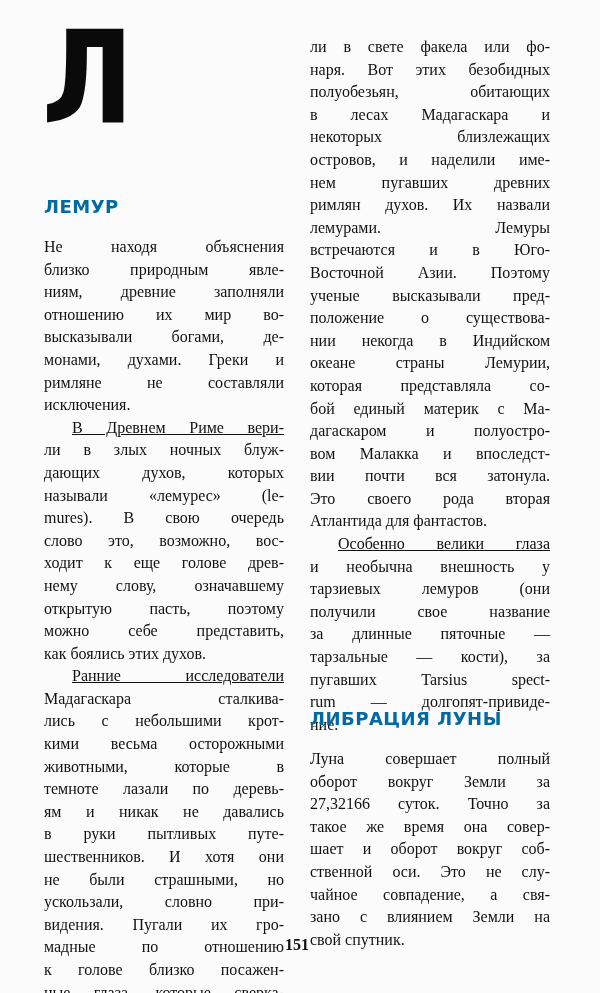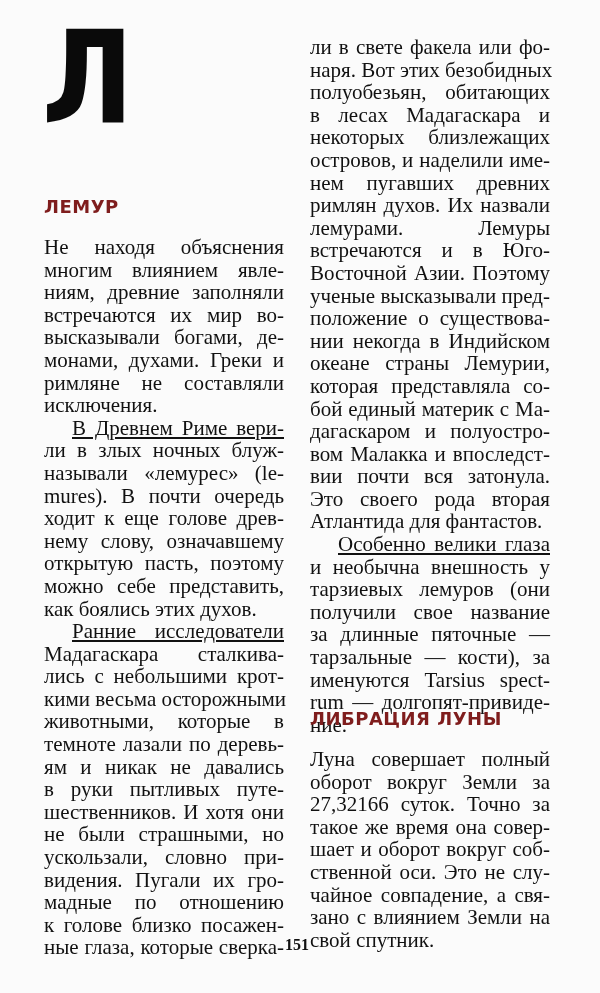--- a/index.html
+++ b/index.html
@@ -9,54 +9,56 @@
   }
   .big-letter {
     position: absolute; left: 42px; top: 14px;
     font-family: "DejaVu Sans", sans-serif; font-weight: bold;
     font-size: 128px; line-height: 128px; color: #0a0a0a;
     transform: scaleX(0.86); transform-origin: left top;
   }
   .heading {
     position: absolute;
     font-family: "DejaVu Sans", sans-serif; font-weight: bold;
-    font-size: 18px; letter-spacing: 0.5px; color: #7f1d1d;
+    font-size: 18px; letter-spacing: 0.5px; color: #0369a1;
   }
   .col {
     position: absolute; width: 240px;
-    font-size: 21px; line-height: 22.6px;
+    font-size: 16px; line-height: 22.6px;
   }
   .line { display: block; white-space: nowrap; text-align: justify; text-align-last: justify; height: 22.6px; }
   .line.last { text-align-last: left; }
   .line.indent { padding-left: 28px; text-decoration: underline; }
   .page-number {
     position: absolute; left: 285px; top: 936px;
     font-weight: bold; font-size: 16px; color: #111;
   }
 </style>
 </head>
 <body>
 
 <div class="big-letter">Л</div>
 
 <div class="heading" style="left:44px; top:196px;">ЛЕМУР</div>
 
 <div class="col" style="left:44px; top:236px;">
   <span class="line">Не находя объяснения</span>
-  <span class="line">многим влиянием явле-</span>
+  <span class="line">близко природным явле-</span>
   <span class="line">ниям, древние заполняли</span>
-  <span class="line">встречаются их мир во-</span>
+  <span class="line">отношению их мир во-</span>
   <span class="line">высказывали богами, де-</span>
   <span class="line">монами, духами. Греки и</span>
   <span class="line">римляне не составляли</span>
   <span class="line last">исключения.</span>
   <span class="line indent">В Древнем Риме вери-</span>
   <span class="line">ли в злых ночных блуж-</span>
+  <span class="line">дающих духов, которых</span>
   <span class="line">называли «лемурес» (le-</span>
-  <span class="line">mures). В почти очередь</span>
+  <span class="line">mures). В свою очередь</span>
+  <span class="line">слово это, возможно, вос-</span>
   <span class="line">ходит к еще голове древ-</span>
   <span class="line">нему слову, означавшему</span>
   <span class="line">открытую пасть, поэтому</span>
   <span class="line">можно себе представить,</span>
   <span class="line last">как боялись этих духов.</span>
   <span class="line indent">Ранние исследователи</span>
   <span class="line">Мадагаскара сталкива-</span>
   <span class="line">лись с небольшими крот-</span>
   <span class="line">кими весьма осторожными</span>
   <span class="line">животными, которые в</span>
@@ -94,21 +96,21 @@
   <span class="line">вом Малакка и впоследст-</span>
   <span class="line">вии почти вся затонула.</span>
   <span class="line">Это своего рода вторая</span>
   <span class="line last">Атлантида для фантастов.</span>
   <span class="line indent">Особенно велики глаза</span>
   <span class="line">и необычна внешность у</span>
   <span class="line">тарзиевых лемуров (они</span>
   <span class="line">получили свое название</span>
   <span class="line">за длинные пяточные —</span>
   <span class="line">тарзальные — кости), за</span>
-  <span class="line">именуются Tarsius spect-</span>
+  <span class="line">пугавших Tarsius spect-</span>
   <span class="line">rum — долгопят-привиде-</span>
   <span class="line last">ние.</span>
 </div>
 
 <div class="heading" style="left:310px; top:708px;">ЛИБРАЦИЯ ЛУНЫ</div>
 
 <div class="col" style="left:310px; top:748px;">
   <span class="line">Луна совершает полный</span>
   <span class="line">оборот вокруг Земли за</span>
   <span class="line">27,32166 суток. Точно за</span>

